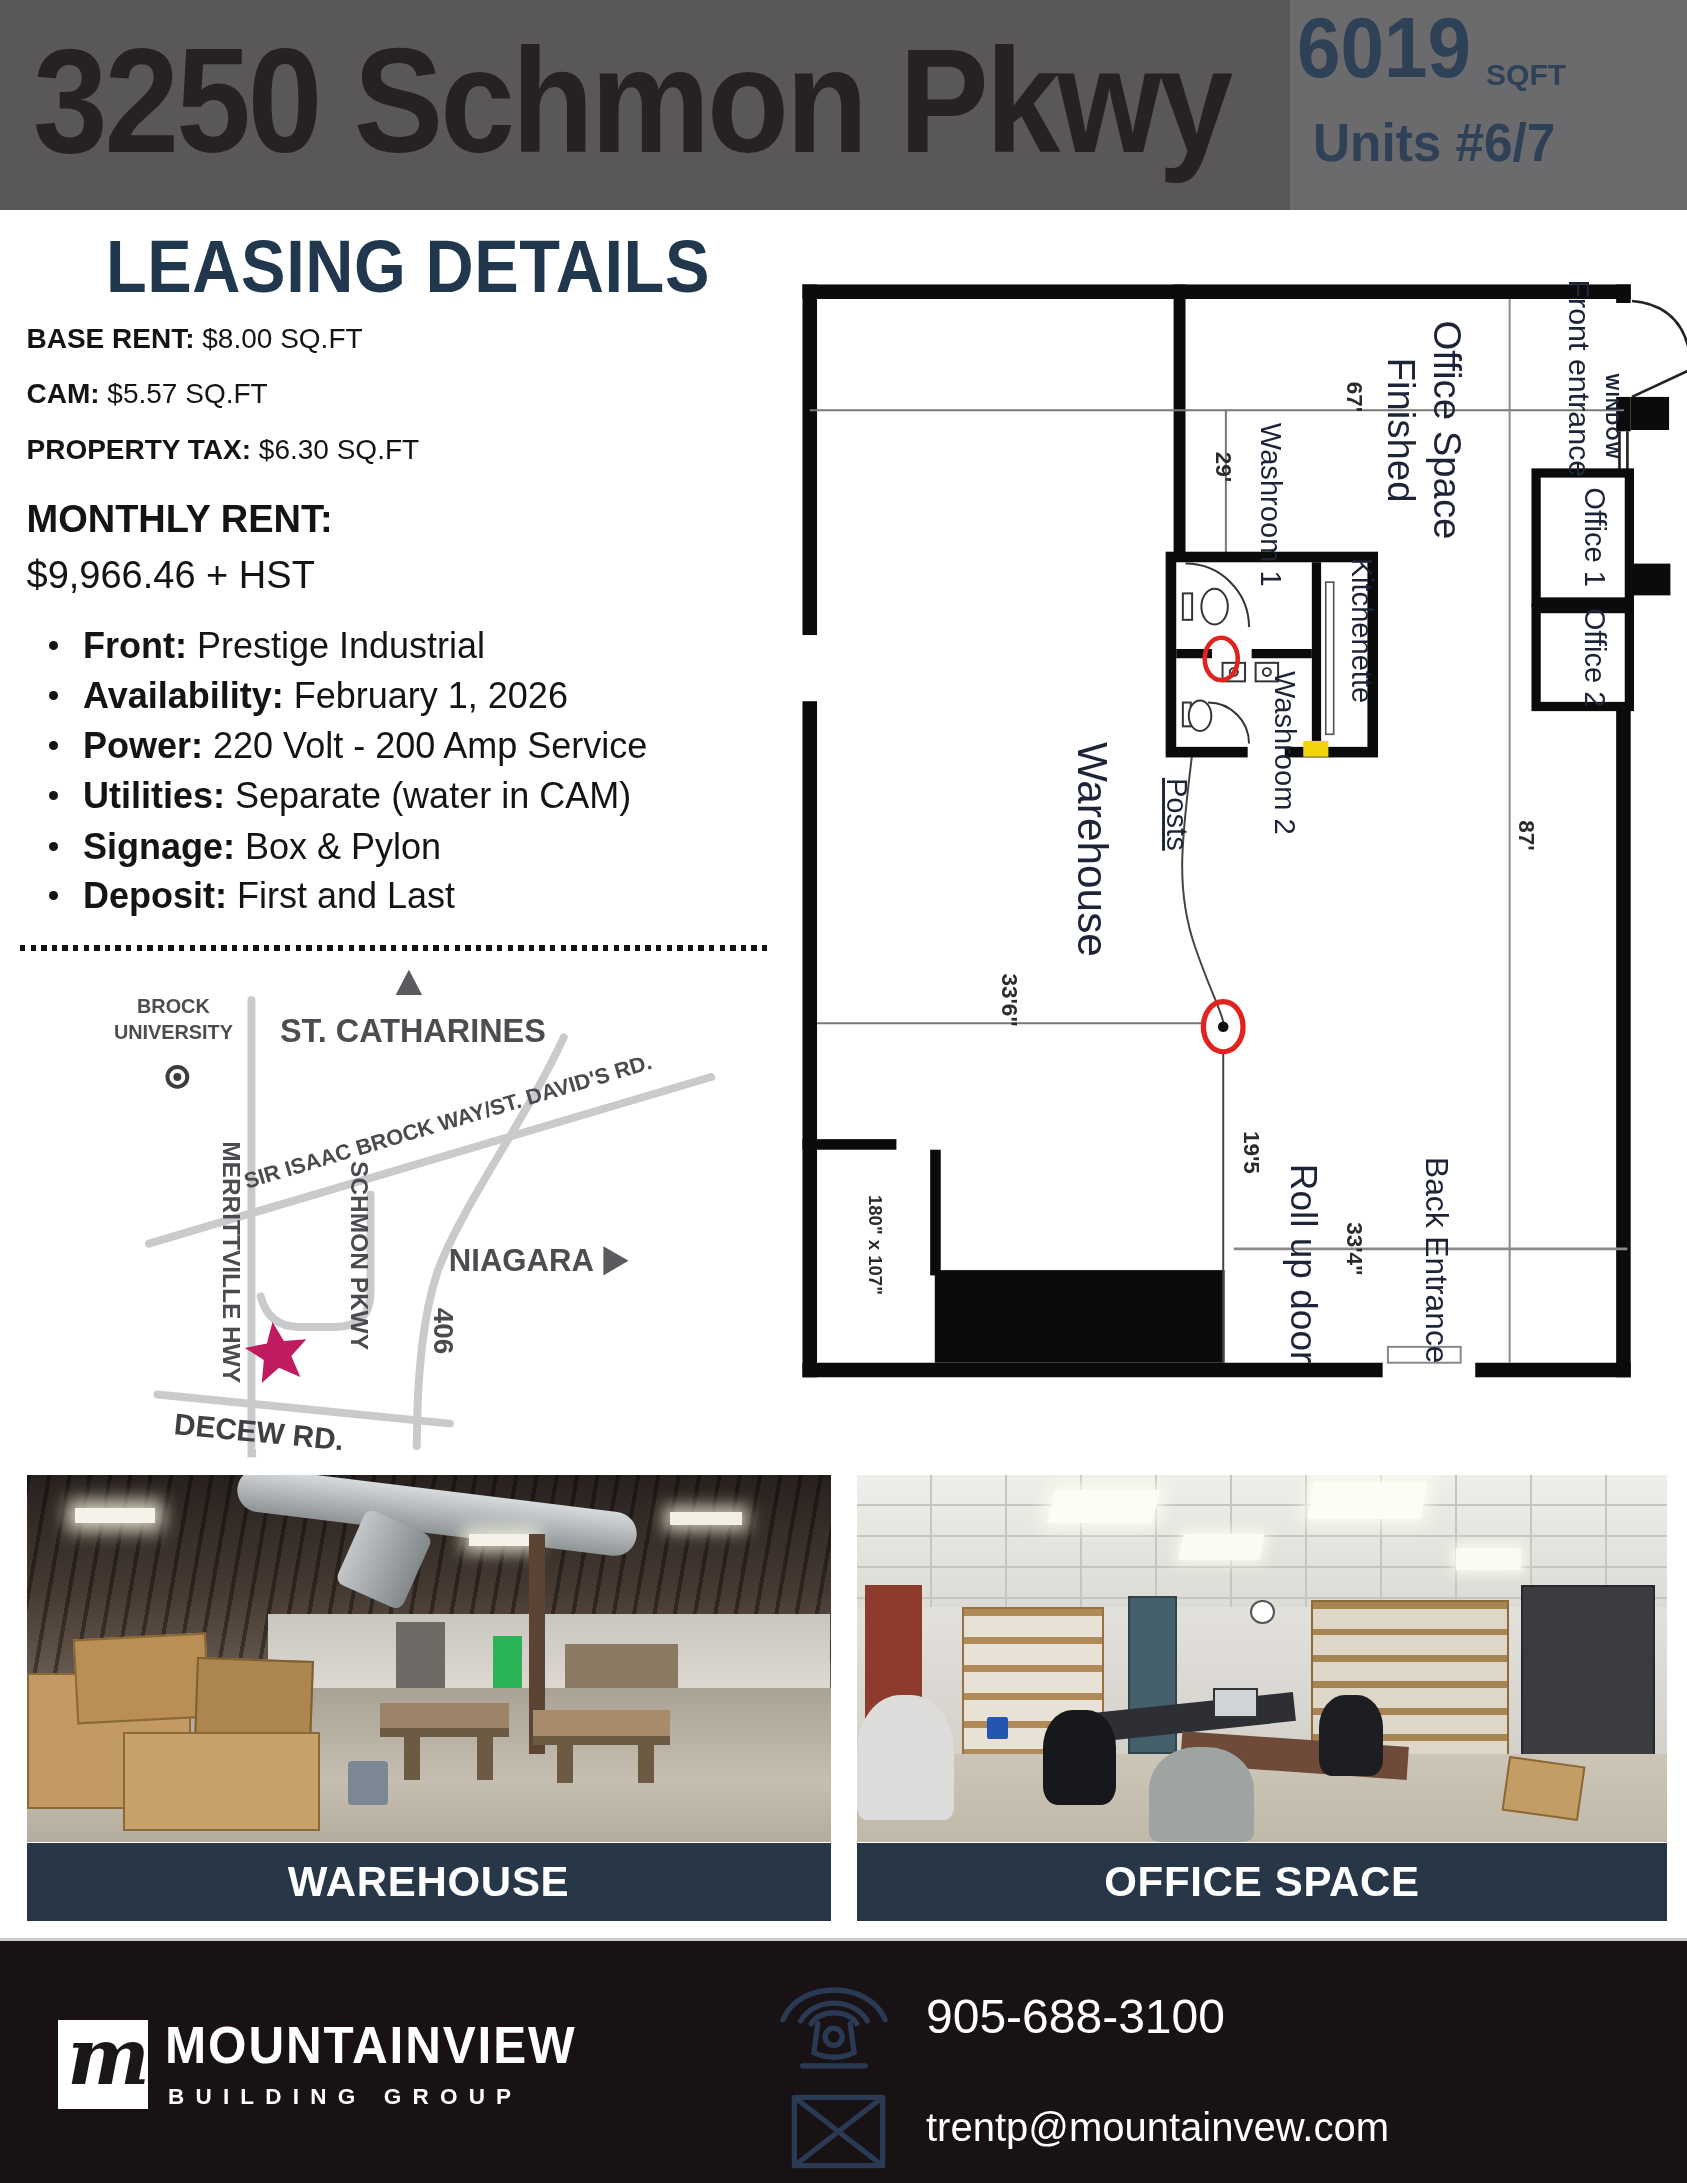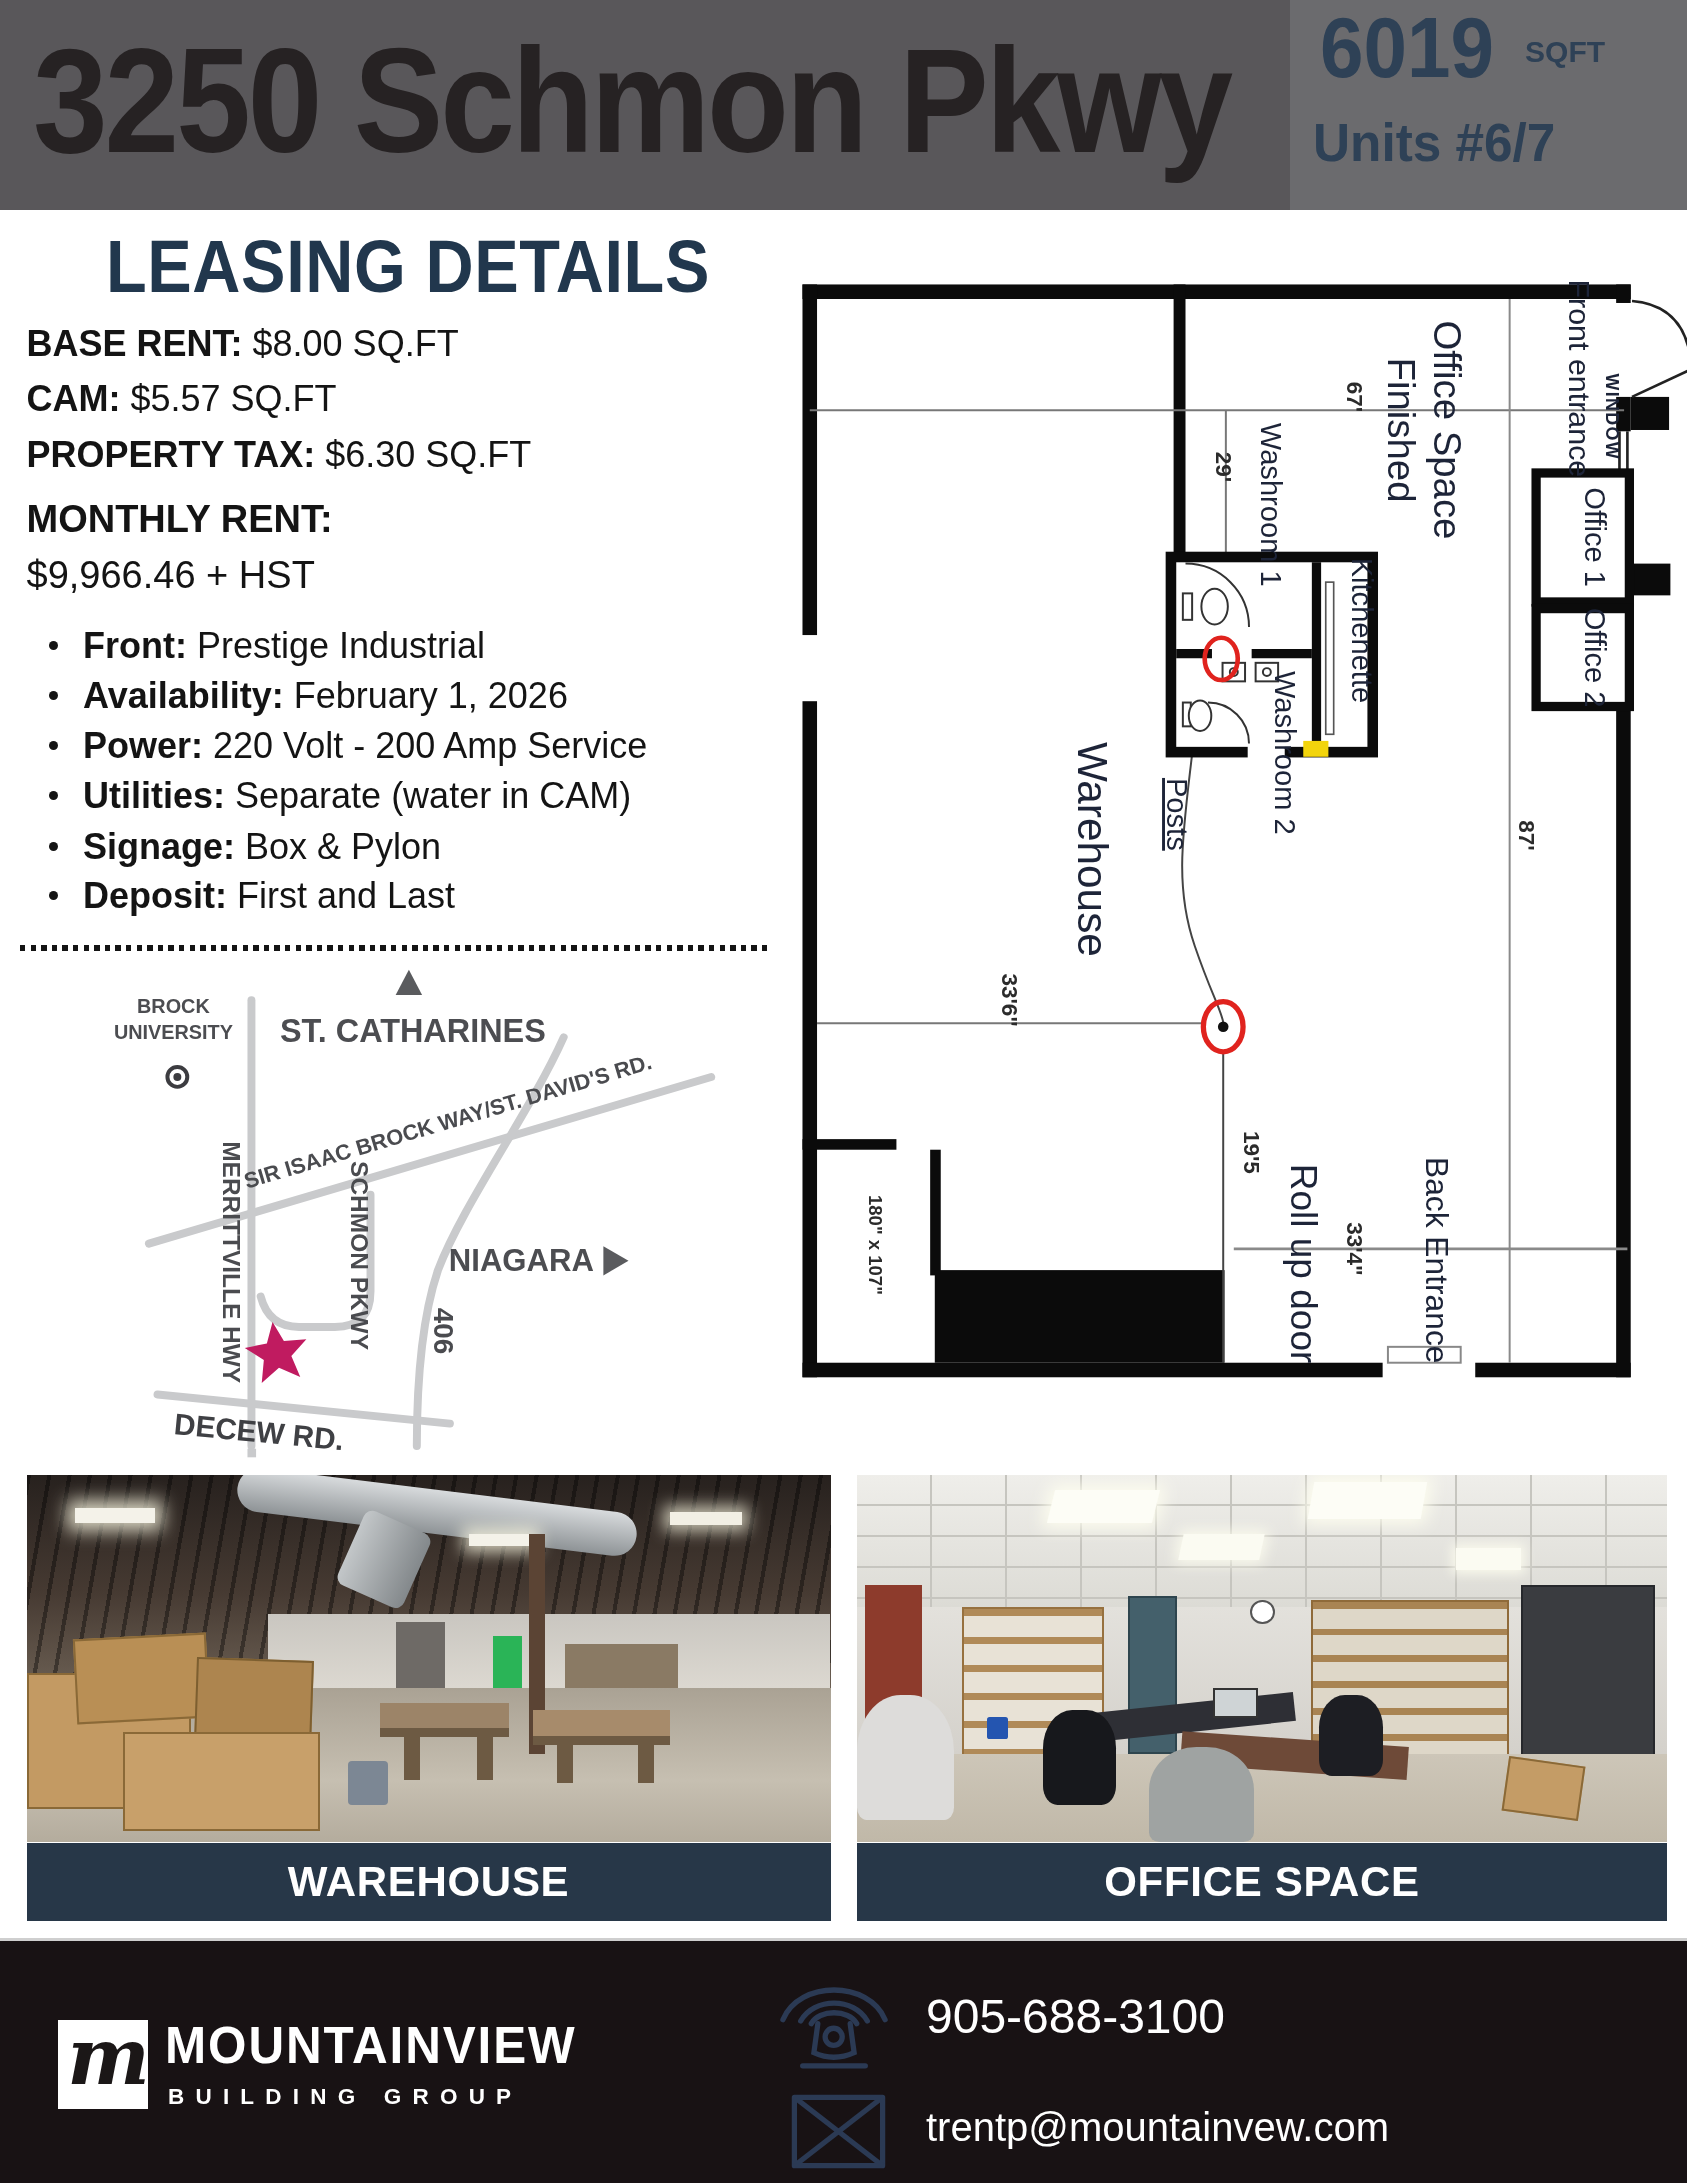--- a/index.html
+++ b/index.html
@@ -3,29 +3,29 @@
 <meta charset="utf-8">
 <style>
   html,body{margin:0;padding:0;background:#888;}
   .page{position:relative;width:1687px;height:2183px;background:#ffffff;overflow:hidden;
         font-family:"Liberation Sans",sans-serif;}
   
   .header{position:absolute;left:0;top:0;width:1687px;height:210px;background:#59575a;}
   .header-title{position:absolute;left:33px;top:14.6px;font-size:149px;font-weight:bold;
         color:#262223;letter-spacing:-3.3px;transform:scaleX(.90);transform-origin:left top;white-space:nowrap;}
   .header-panel{position:absolute;left:1290px;top:0;width:397px;height:210px;background:#6b6b6e;}
-  .sqft-row{position:absolute;left:30px;top:5.3px;display:flex;align-items:center;color:#2e4156;gap:16px;}
+  .sqft-row{position:absolute;left:7px;top:5.3px;display:flex;align-items:flex-end;color:#2e4156;}
   .sqft-val{font-size:85px;font-weight:bold;transform:scaleX(.92);transform-origin:left top;line-height:1;}
   .sqft-unit{font-size:30px;font-weight:bold;margin-top:9px;letter-spacing:0px;line-height:1;}
   .units-line{position:absolute;left:22.5px;top:111px;font-size:54px;font-weight:bold;color:#2e4156;
         transform:scaleX(.95);transform-origin:left top;white-space:nowrap;}
   
   .leasing-title{position:absolute;left:106px;top:224px;font-size:74px;font-weight:bold;color:#21374d;
         transform:scaleX(.90);transform-origin:left top;white-space:nowrap;letter-spacing:0.7px;}
-  .rate-line{position:absolute;left:26.5px;font-size:36px;color:#141414;white-space:nowrap;}
+  .rate-line{position:absolute;left:26.5px;font-size:28px;color:#141414;white-space:nowrap;}
   .rate-line b{font-weight:bold;}
   .r0{top:323px;}.r1{top:378px;}.r2{top:434px;}
   .monthly-label{position:absolute;left:26.5px;top:498px;font-size:38px;font-weight:bold;color:#141414;}
   .monthly-value{position:absolute;left:26.5px;top:554px;font-size:38px;color:#141414;}
   .feature{position:absolute;left:83px;font-size:36px;color:#141414;white-space:nowrap;}
   .feature b{font-weight:bold;}
   .feature .dot{position:absolute;left:-34px;top:16px;width:9.3px;height:9.3px;border-radius:50%;background:#141414;}
   .f0{top:625px;}.f1{top:675px;}.f2{top:725px;}.f3{top:775px;}.f4{top:826px;}.f5{top:875px;}
   .divider{position:absolute;left:20px;top:945px;width:748px;height:6px;
         background:repeating-linear-gradient(90deg,#141414 0 5.3px,transparent 5.3px 10.6px);}

